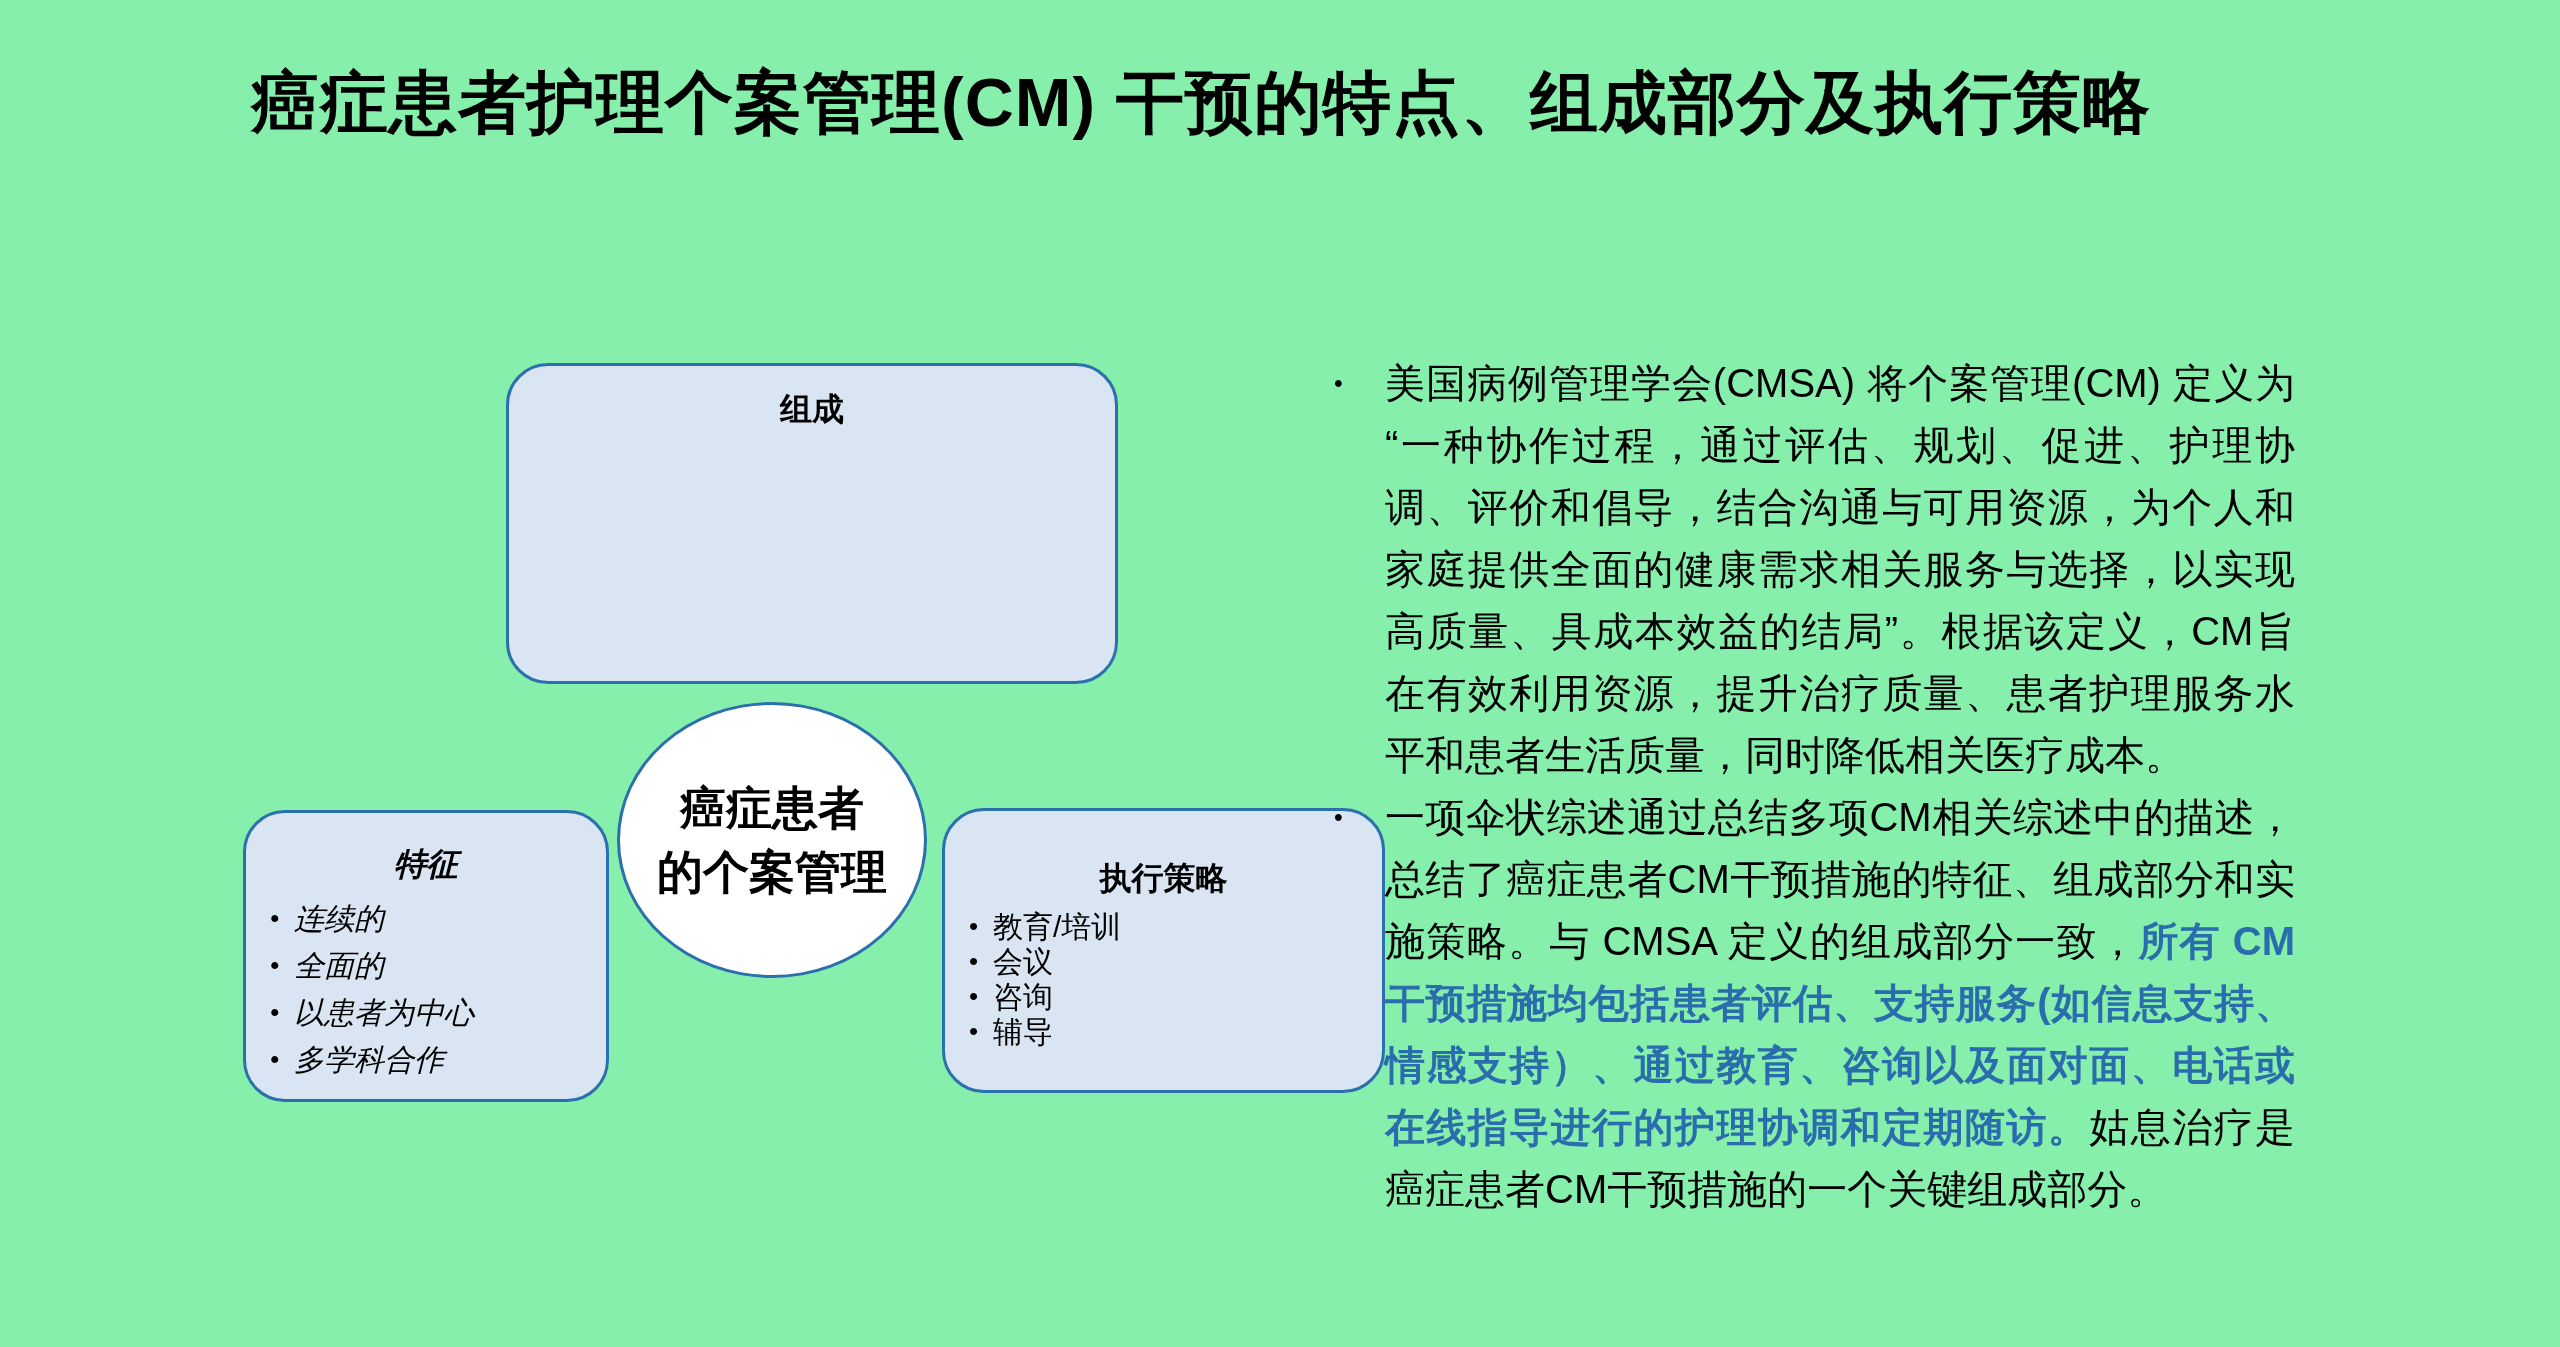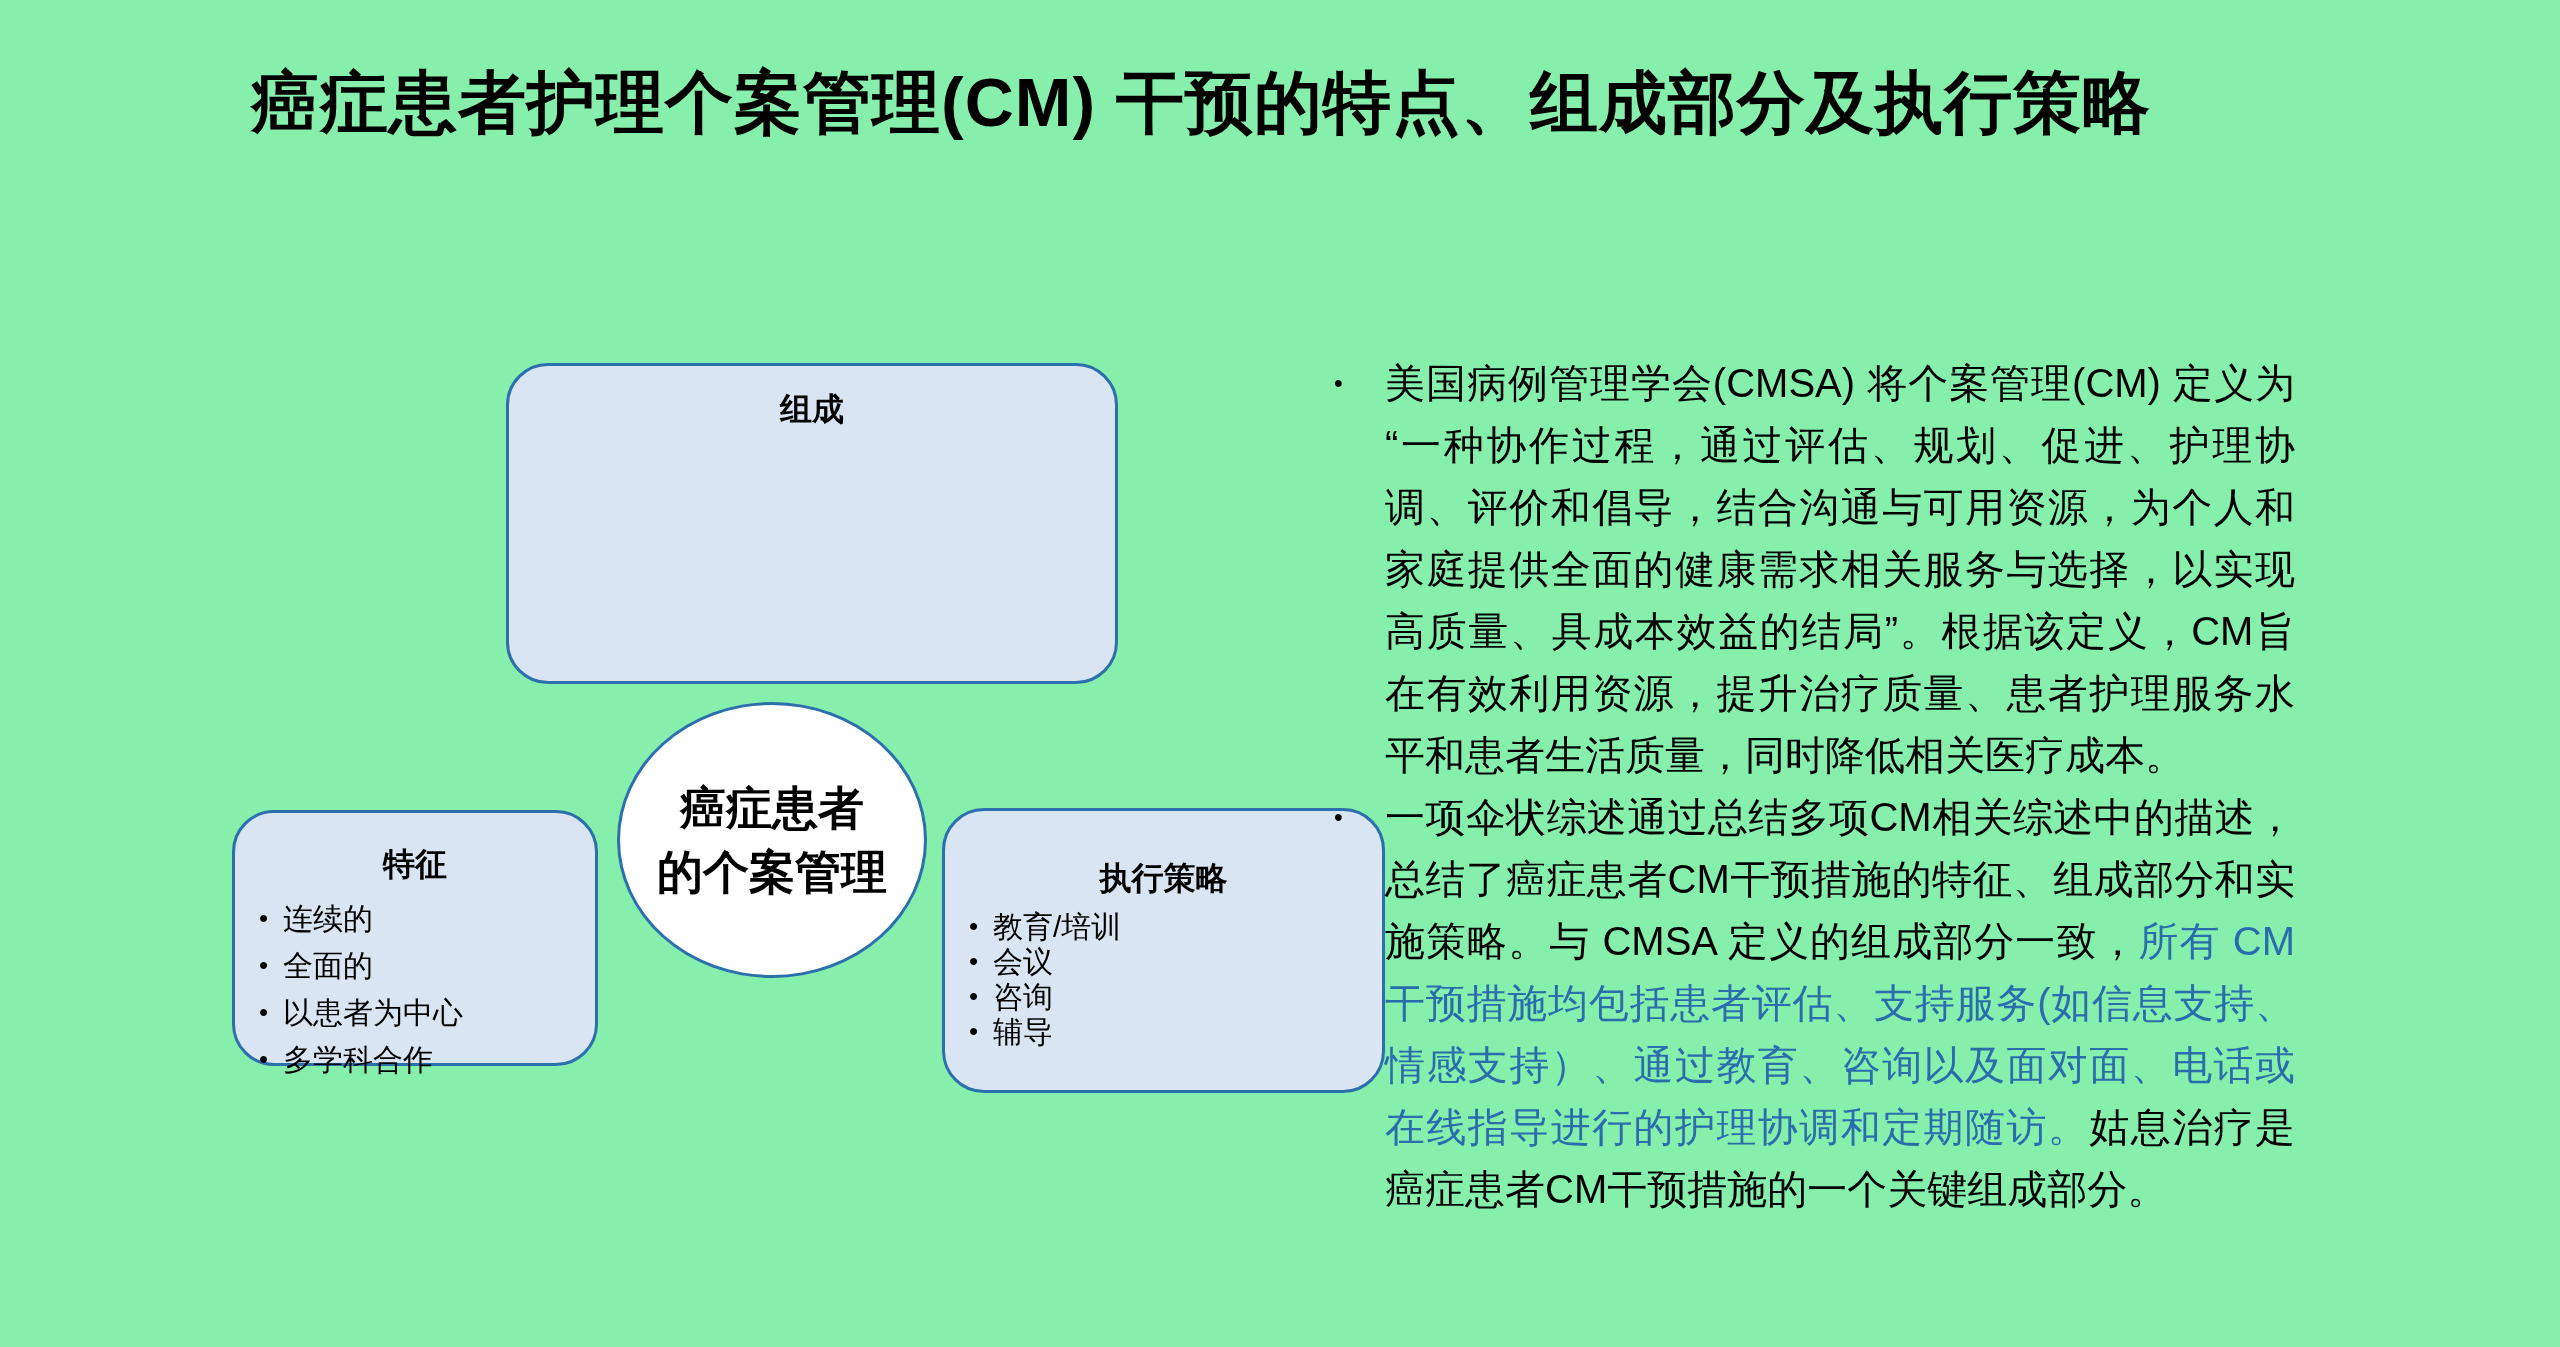--- a/index.html
+++ b/index.html
@@ -34,21 +34,21 @@
 
   
   .dbox {
     position: absolute;
     box-sizing: border-box;
     background: #d9e5f2;
     border: 3px solid #2c6fad;
     border-radius: 42px;
   }
   .box-top   { left: 506px; top: 363px; width: 612px; height: 321px; }
-  .box-left  { left: 232px; top: 810px; width: 366px; height: 256px; }
+  .box-left  { left: 243px; top: 810px; width: 366px; height: 292px; font-style: italic; }
   .box-right { left: 942px; top: 808px; width: 443px; height: 285px; }
 
   .dbox-header {
     text-align: center;
     font-size: 32px;
     font-weight: 700;
     color: #000000;
     margin: 0;
   }
   .box-top  .dbox-header { margin-top: 22px; }
@@ -123,21 +123,21 @@
     content: "\2022";
     position: absolute;
     left: 0;
     top: 0;
     font-size: 25px;
     line-height: 62px;
     color: #000000;
   }
   .hl {
     color: #2a6dad;
-    font-weight: 400;
+    font-weight: 700;
   }
 
   
   .citation {
     position: absolute;
     left: 205px;
     top: 1290px;
     font-size: 27px;
     line-height: 32px;
     color: #2b2b2b;

